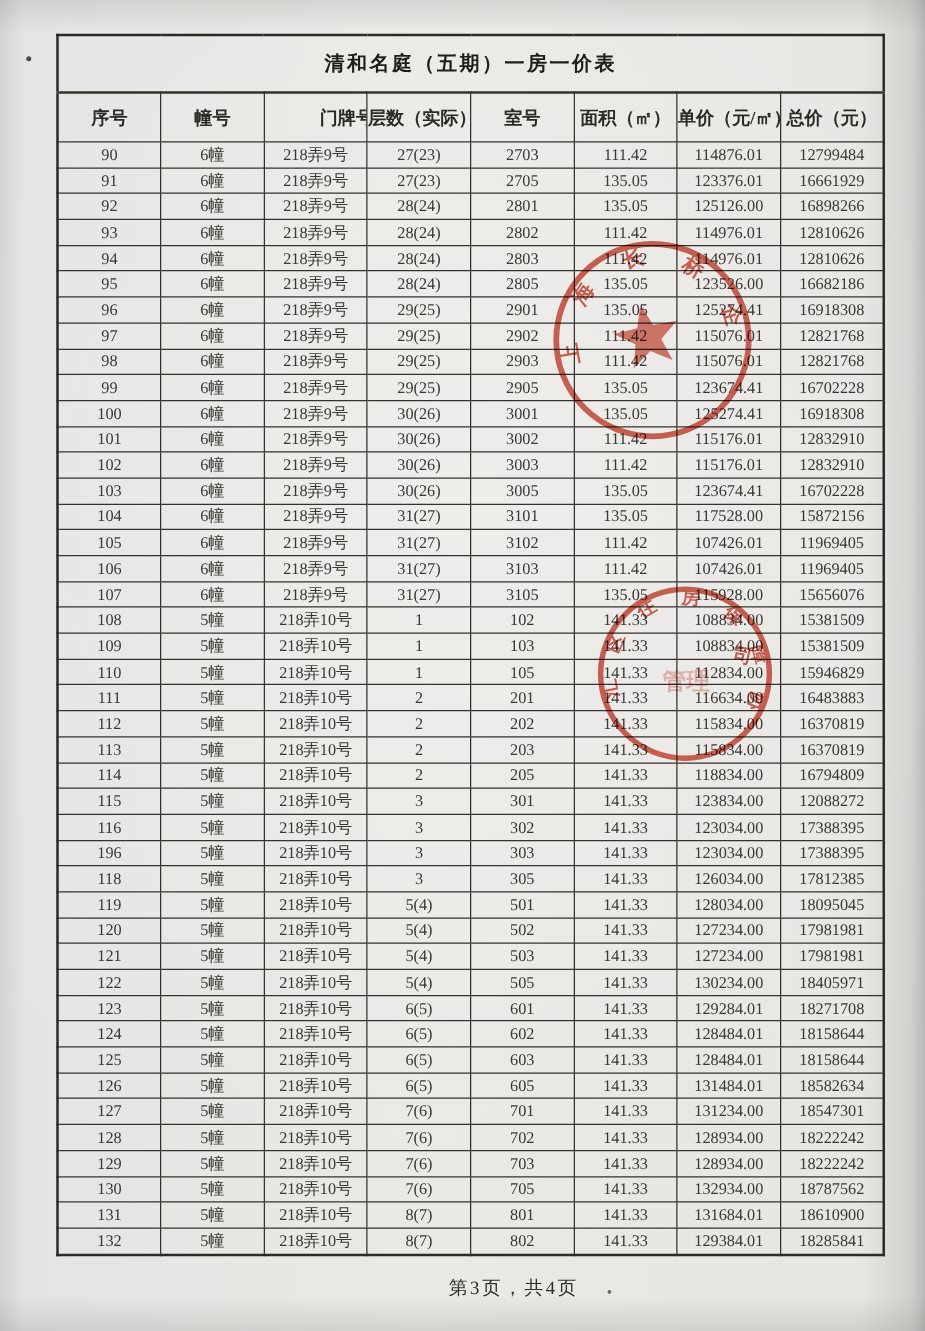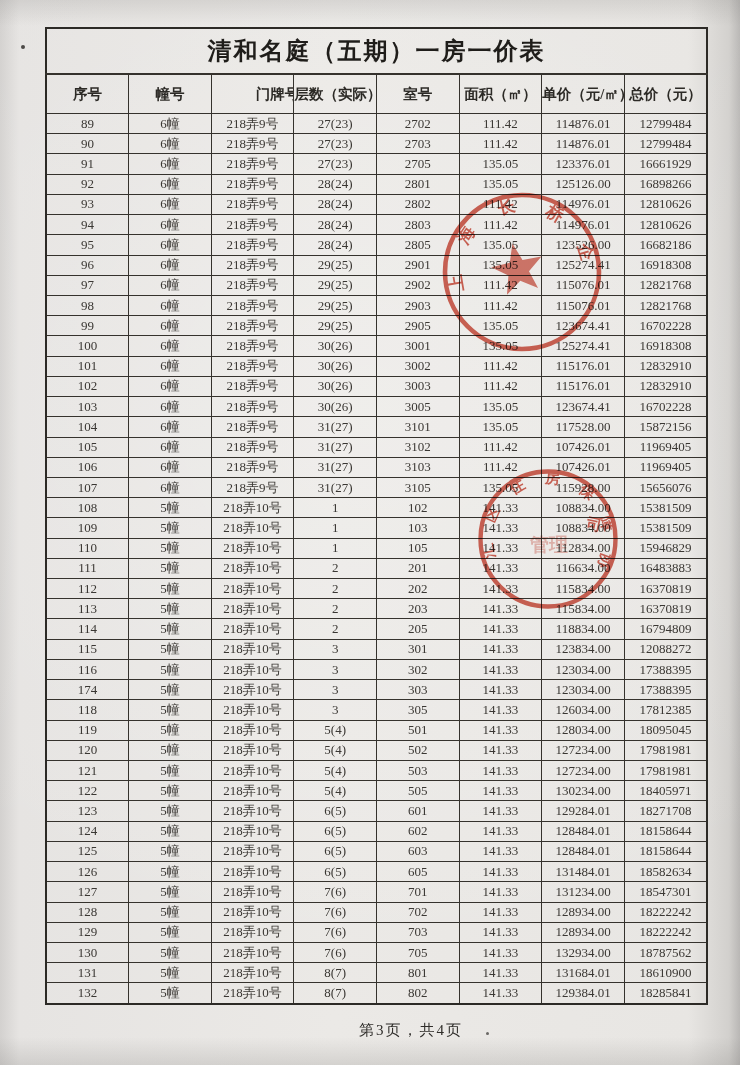--- a/index.html
+++ b/index.html
@@ -21,21 +21,21 @@
     color:#3a3733;
   }
   table.price th,table.price td{
     border:1.4px solid #35322d;
     text-align:center;vertical-align:middle;
     padding:0;overflow:hidden;white-space:nowrap;
     font-size:13px;font-weight:normal;
   }
   table.price{border:2.2px solid #2c2a26;}
   tr.title-row th{
-    height:44px;font-size:24px;font-weight:bold;color:#1f1d1a;
+    height:44px;font-size:16px;font-weight:bold;color:#1f1d1a;
     letter-spacing:2px;border-bottom-width:2px;
   }
   tr.header-row th{
     height:38px;font-size:14.5px;font-weight:bold;color:#2c2a26;
   }
   .footer{
     position:absolute;left:0;top:1021px;width:740px;text-align:center;
     padding-left:82px;box-sizing:border-box;
     font-size:15px;color:#2f2d2a;letter-spacing:2px;
   }
@@ -62,40 +62,30 @@
         <th style="width: 78px; padding-left: 44px;">门牌号</th>
         <th style="width: 110px; margin-top: 24px;">层数（实际）</th>
         <th style="width: 67px;">室号</th>
         <th style="width: 113px;">面积（㎡）</th>
         <th style="width: 117px;">单价（元/㎡）</th>
         <th style="width: 88px;">总价（元）</th>
       </tr>
   </thead>
   <tbody id="table-body">
       <tr>
-        <td>89</td>
+        <td>90</td>
         <td>6幢</td>
         <td>218弄9号</td>
         <td>27(23)</td>
-        <td>2702</td>
+        <td>2703</td>
         <td>111.42</td>
         <td>114876.01</td>
         <td>12799484</td>
       </tr>
       <tr>
-        <td>90</td>
-        <td>6幢</td>
-        <td>218弄9号</td>
-        <td>27(23)</td>
-        <td>2703</td>
-        <td>111.42</td>
-        <td>114876.01</td>
-        <td>12799484</td>
-      </tr>
-      <tr>
         <td>91</td>
         <td>6幢</td>
         <td>218弄9号</td>
         <td>27(23)</td>
         <td>2705</td>
         <td>135.05</td>
         <td>123376.01</td>
         <td>16661929</td>
       </tr>
       <tr>
@@ -342,21 +332,21 @@
         <td>116</td>
         <td>5幢</td>
         <td>218弄10号</td>
         <td>3</td>
         <td>302</td>
         <td>141.33</td>
         <td>123034.00</td>
         <td>17388395</td>
       </tr>
       <tr>
-        <td>174</td>
+        <td>196</td>
         <td>5幢</td>
         <td>218弄10号</td>
         <td>3</td>
         <td>303</td>
         <td>141.33</td>
         <td>123034.00</td>
         <td>17388395</td>
       </tr>
       <tr>
         <td>118</td>

